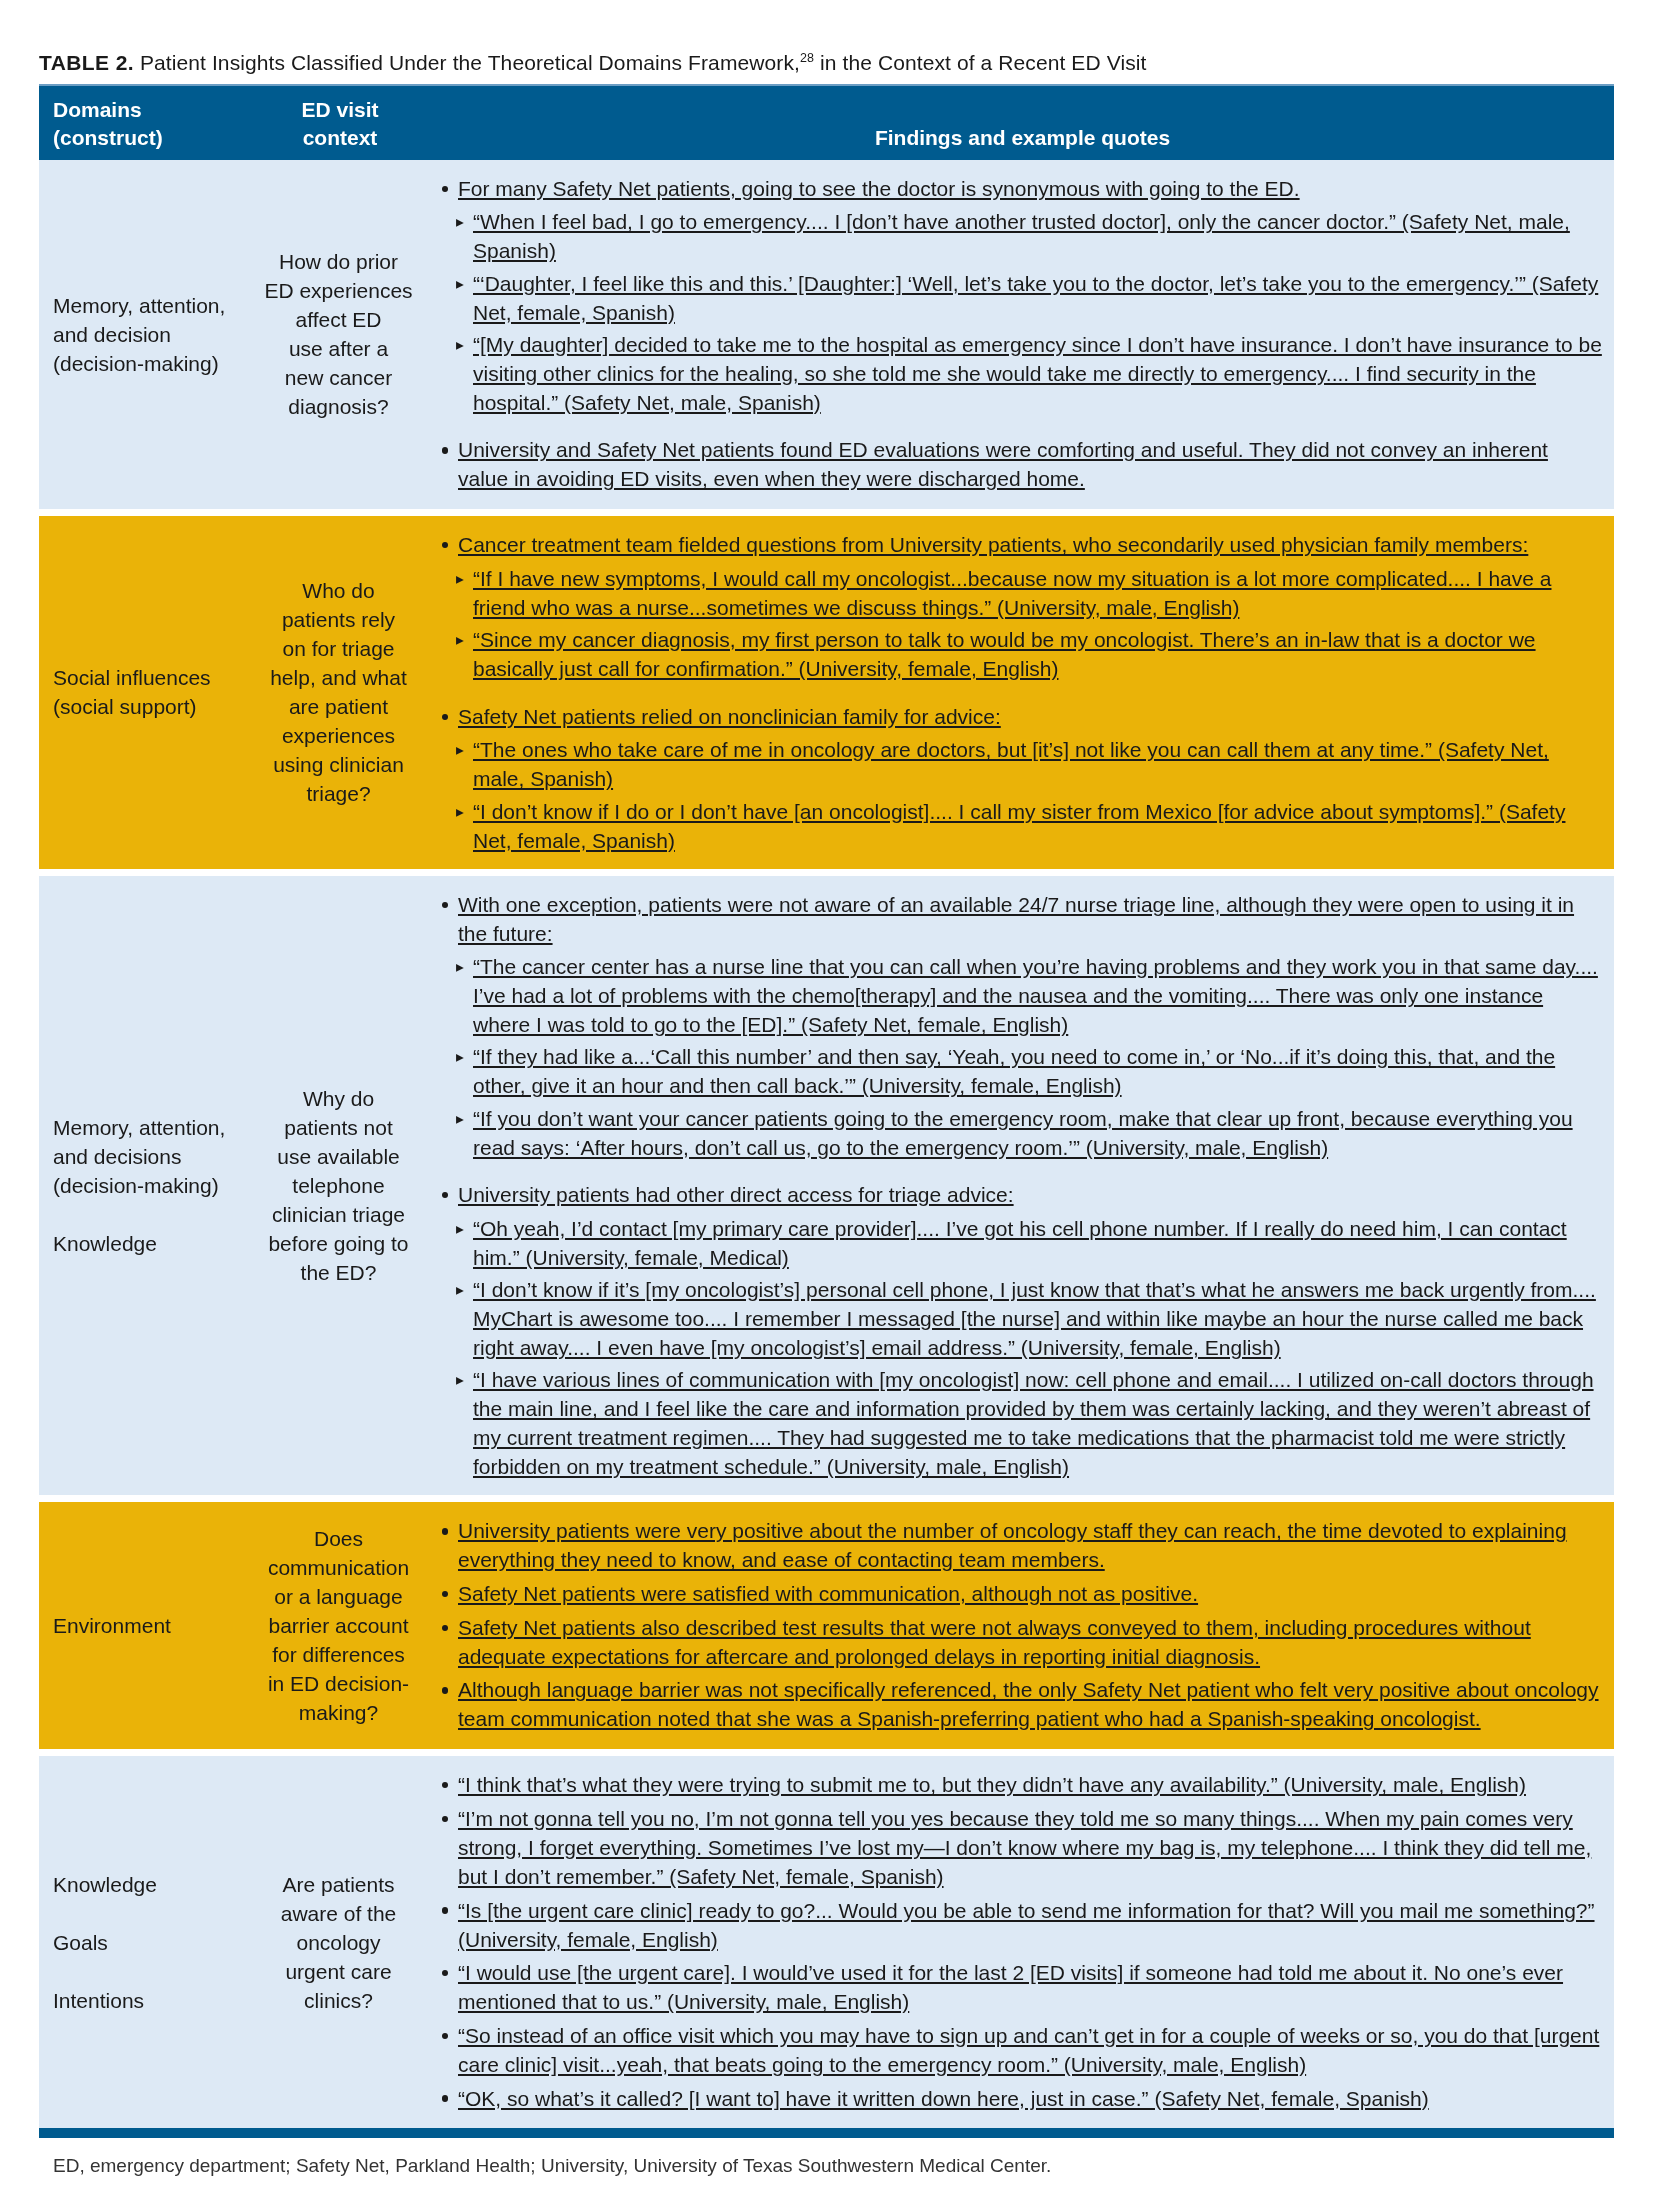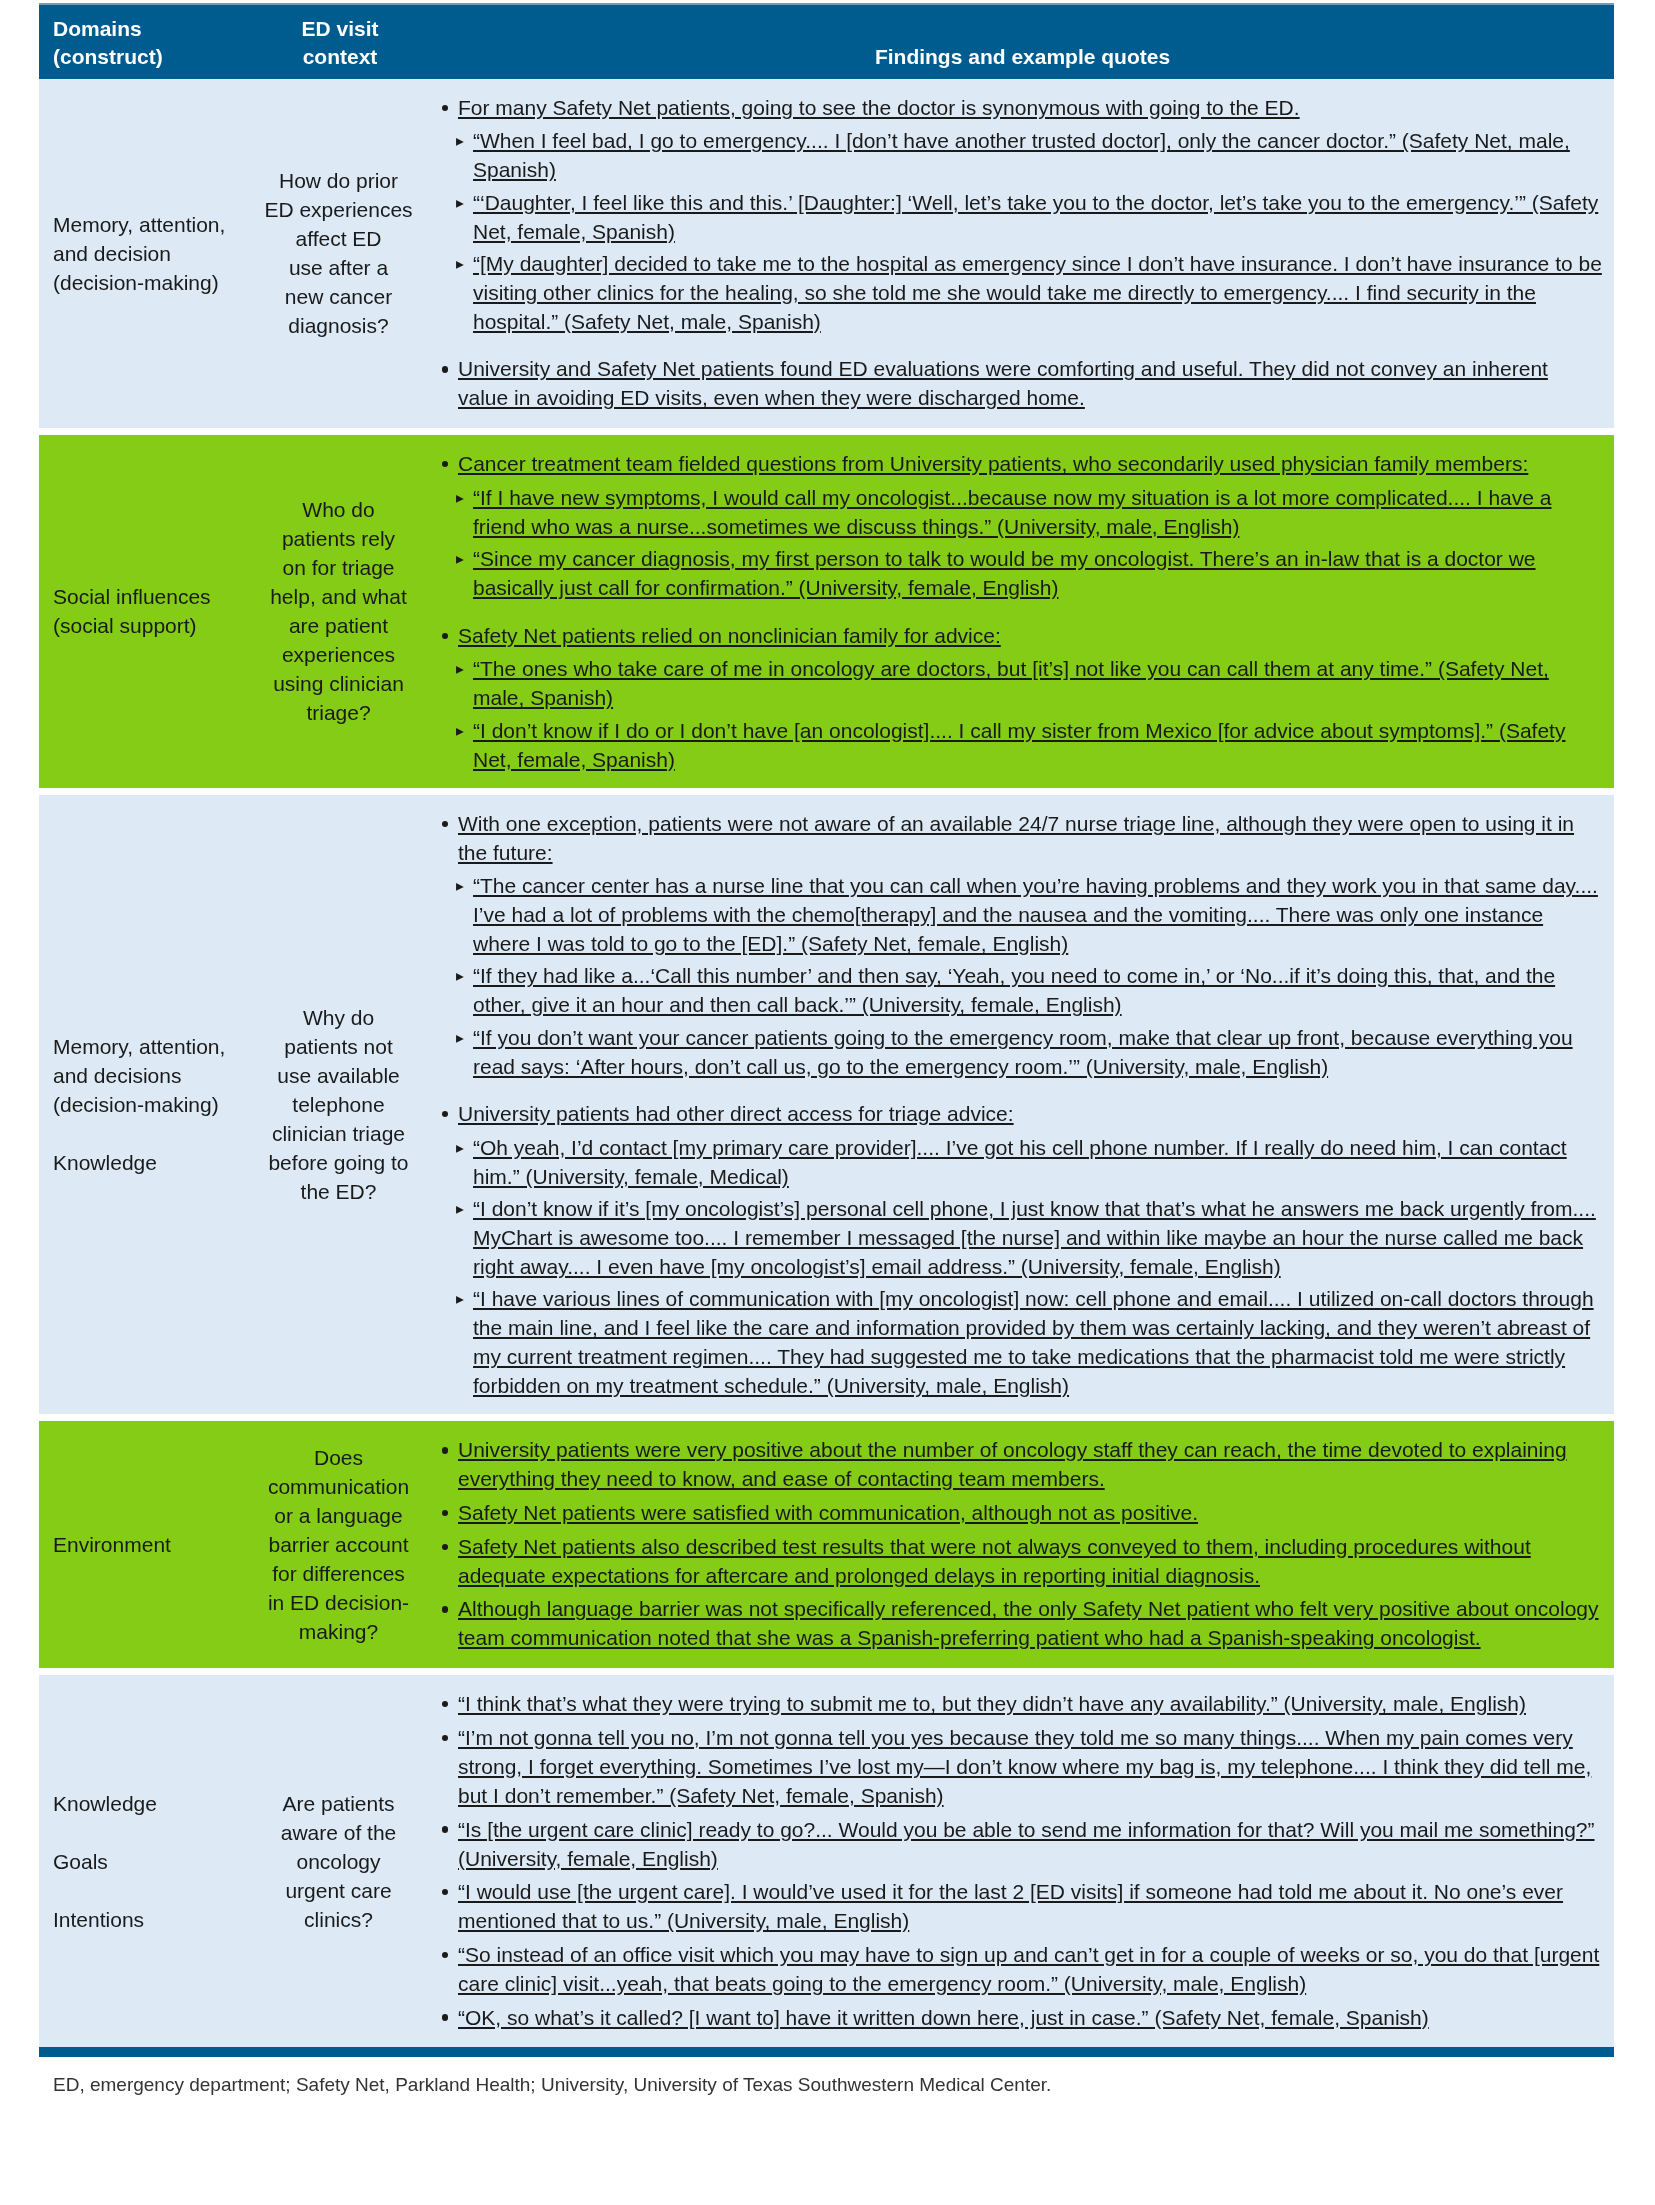--- a/index.html
+++ b/index.html
@@ -25,21 +25,21 @@
     background: #005b8f; color: #ffffff; font-weight: 700; font-size: 21px;
     line-height: 28px; text-align: left; vertical-align: bottom;
     padding: 7.8px 11px 7.8px 14px; height: 58px;
     border-top: 2.4px solid #6c9ec4;
   }
   thead th.ctr { text-align: center; }
   thead th.c2h { text-align: center; }
 
   tbody td { vertical-align: middle; font-size: 21px; line-height: 29px; }
   tbody tr.shade td { background: #dde9f5; }
-  tbody tr.plain td { background: #84cc16; }
+  tbody tr.plain td { background: #eab308; }
   tbody tr + tr td { border-top: 7px solid #ffffff; }
   td.dom { padding: 0 7.8px 0 14px; }
   td.dom .dl { display: block; }
   td.dom .gap { display: block; height: 29px; }
   td.ctx { text-align: center; padding: 0 6.3px; }
   td.find { padding: 9.4px 11px 11px 11px; text-decoration: underline; }
 
   .bul { position: relative; padding-left: 19px; margin: 4.7px 0; }
   .bul::before {
     content: ""; position: absolute; left: 3.1px; top: 11.8px; width: 6.3px; height: 6.3px;
@@ -51,20 +51,23 @@
   }
   .spacer { height: 11px; }
 
   .bottom-rule { width: 1575px; height: 9.4px; background: #005b8f; }
   .footnote { margin-top: 15.7px; font-size: 19px; line-height: 25px; color: #333333; padding-left: 14px; }
 </style>
 </head>
 <body>
 
 <div class="page">
+  <div class="title">
+    <b>TABLE 2.</b><span> Patient Insights Classified Under the Theoretical Domains Framework,</span><sup>28</sup><span> in the Context of a Recent ED Visit</span>
+  </div>
 
   <table>
     <colgroup>
         <col class="c1">
         <col class="c2">
         <col class="c3">
       </colgroup>
     <thead>
       <tr>
         <th>

